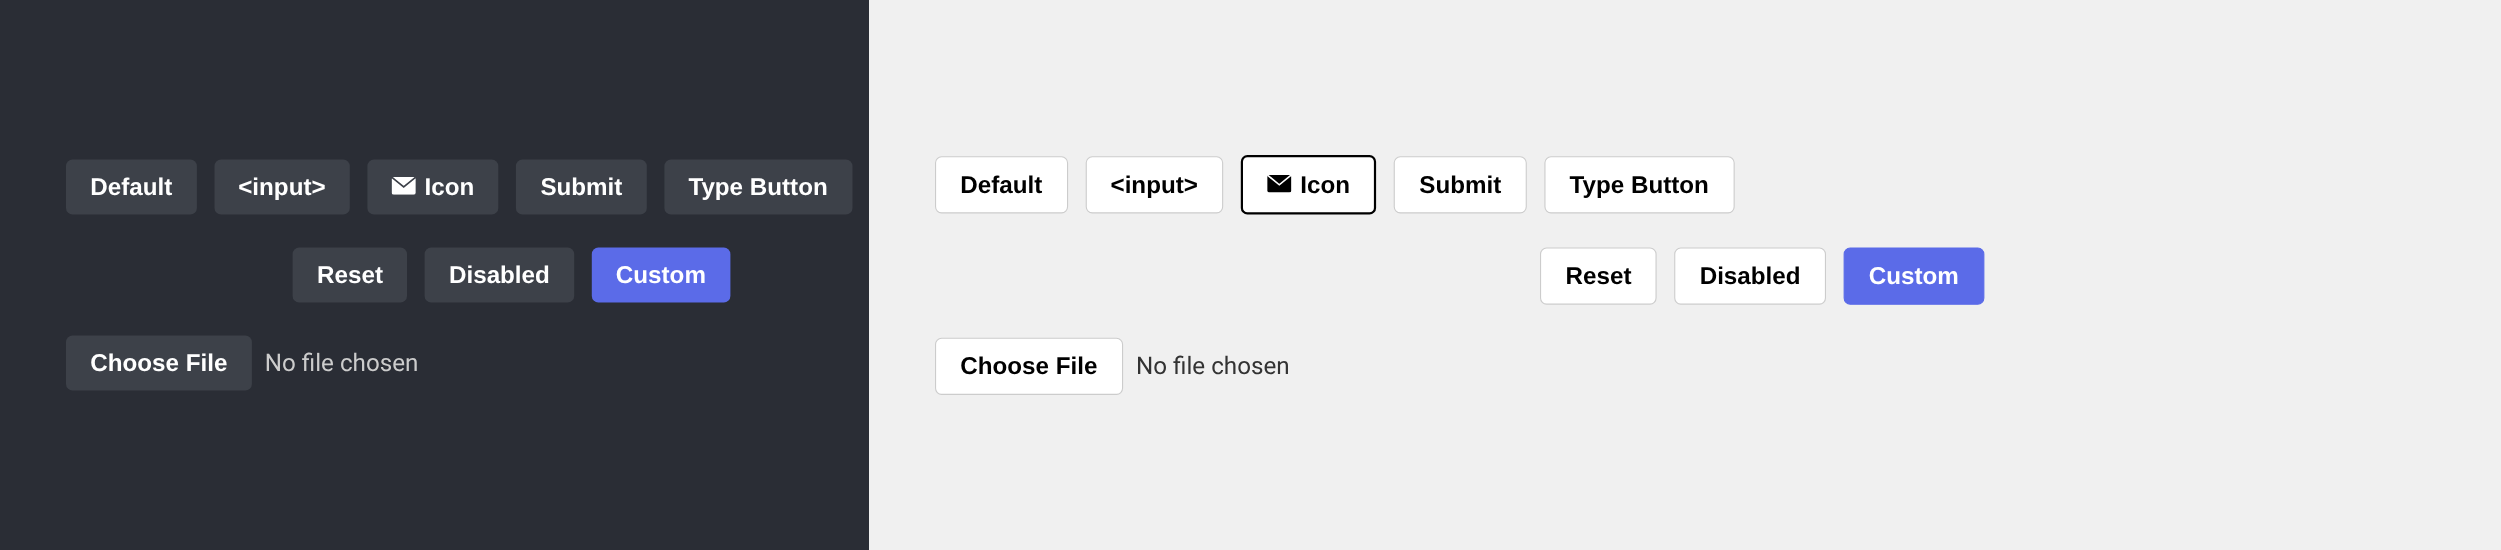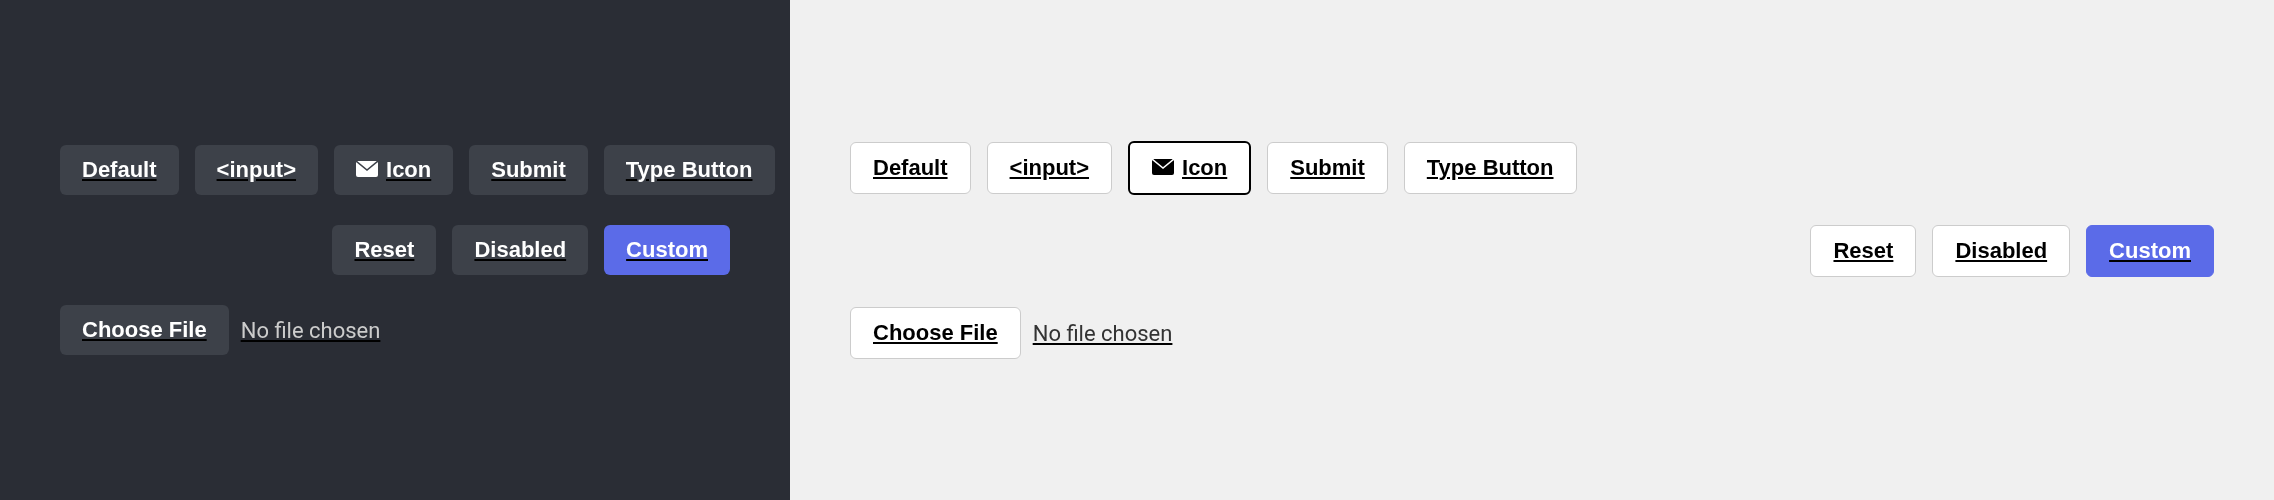--- a/index.html
+++ b/index.html
@@ -15,21 +15,20 @@
       font-family: -apple-system, BlinkMacSystemFont, 'Segoe UI', Roboto, sans-serif;
       overflow: hidden;
     }
 
     .panel {
       display: flex;
       flex-direction: column;
       justify-content: center;
       padding: 40px 60px;
       gap: 30px;
-      text-decoration: underline;
     }
 
     .panel-dark {
       background-color: #2a2d35;
       width: 790px;
       flex-shrink: 0;
     }
 
     .panel-light {
       background-color: #f0f0f0;
@@ -38,21 +37,21 @@
 
     .button-row {
       display: flex;
       flex-direction: row;
       align-items: center;
       gap: 16px;
       flex-wrap: nowrap;
     }
 
     .button-row-center {
-      justify-content: flex-end;
+      justify-content: center;
       padding-left: 140px;
     }
 
     
     .dark-btn {
       background-color: #3d4149;
       color: #ffffff;
       border: none;
       border-radius: 6px;
       padding: 12px 22px;

